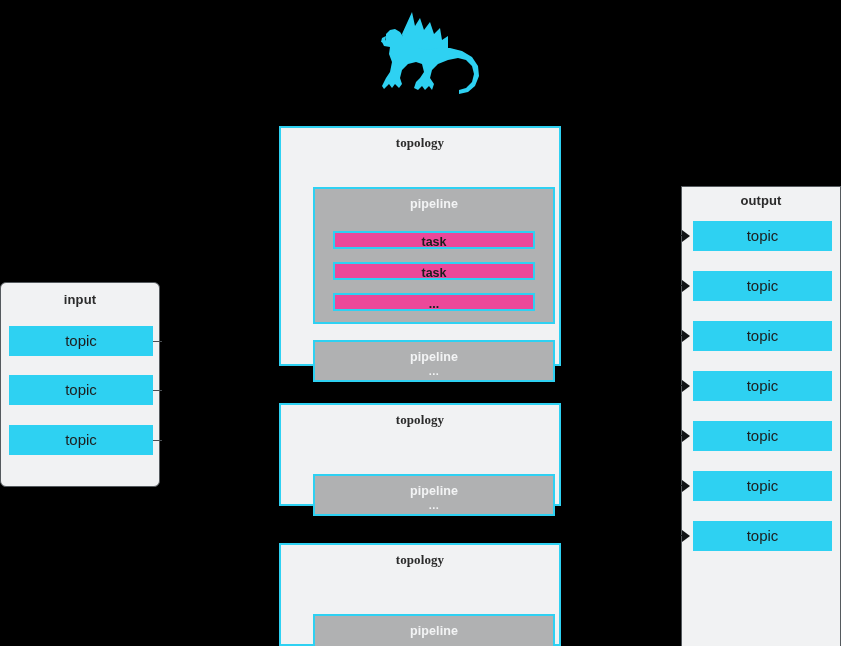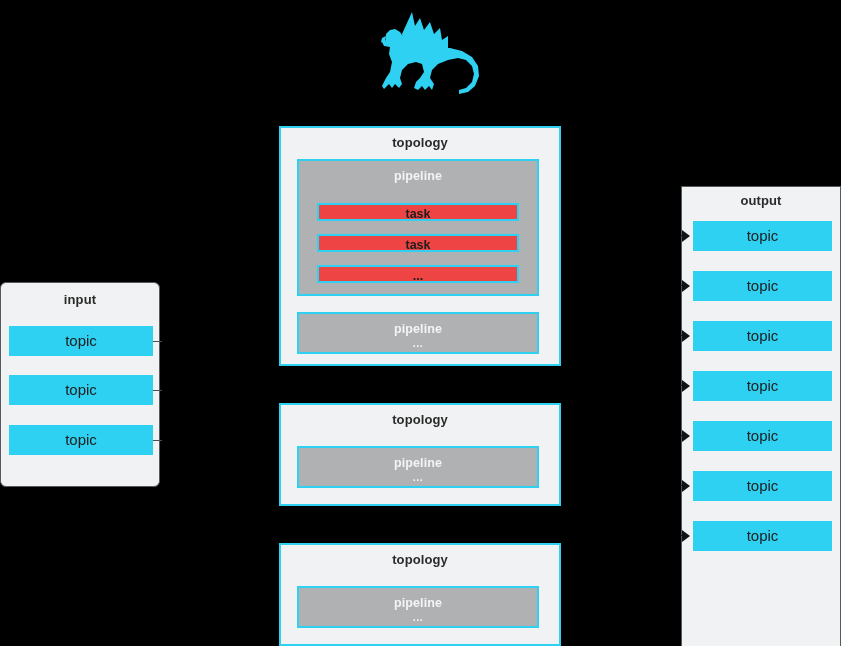--- a/index.html
+++ b/index.html
@@ -66,29 +66,30 @@
   .stub {
     position: absolute;
     height: 1px;
     background: #4a4f53;
     width: 9px;
     left: 152px;
   }
 
   
   .topology { left: 279px; width: 282px; }
-  .topology .card-title { margin-top: 7px; }
+  .topology .card-title { margin-top: 7px; font-family: Liberation Serif, serif; }
 
   .pipeline {
     position: absolute;
-    left: 16px;
+    left: 32px;
     width: 242px;
     background: #b0b1b2;
     border: 2px solid #2ed1f2;
     box-sizing: border-box;
+    margin-top: 28px;
   }
   .pipeline-label {
     text-align: center;
     font-size: 12.5px;
     font-weight: bold;
     color: #f3f4f5;
     margin-top: 8px;
     letter-spacing: 0.1px;
   }
   .pipeline-more {
@@ -97,21 +98,21 @@
     font-weight: bold;
     color: #f3f4f5;
     margin-top: 1px;
     letter-spacing: 0.5px;
   }
   .task {
     position: absolute;
     left: 18px;
     width: 202px;
     height: 18px;
-    background: #ef4444;
+    background: #ec4899;
     border: 2px solid #2ed1f2;
     box-sizing: border-box;
     text-align: center;
     line-height: 18px;
     font-size: 12.5px;
     font-weight: bold;
     color: #1d1d1d;
   }
 
   

